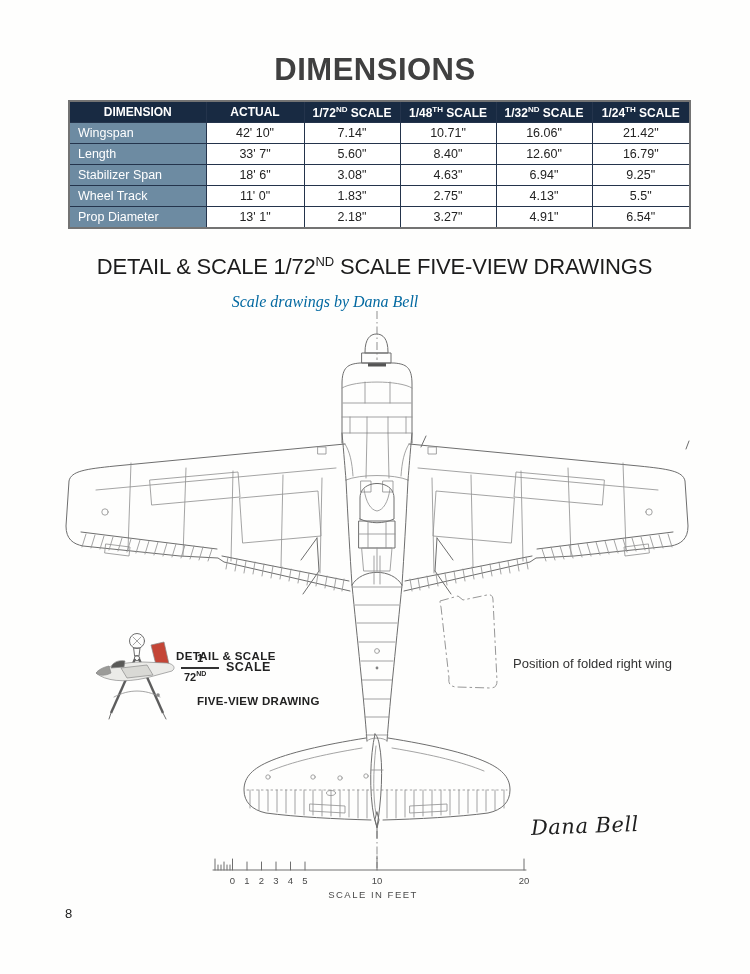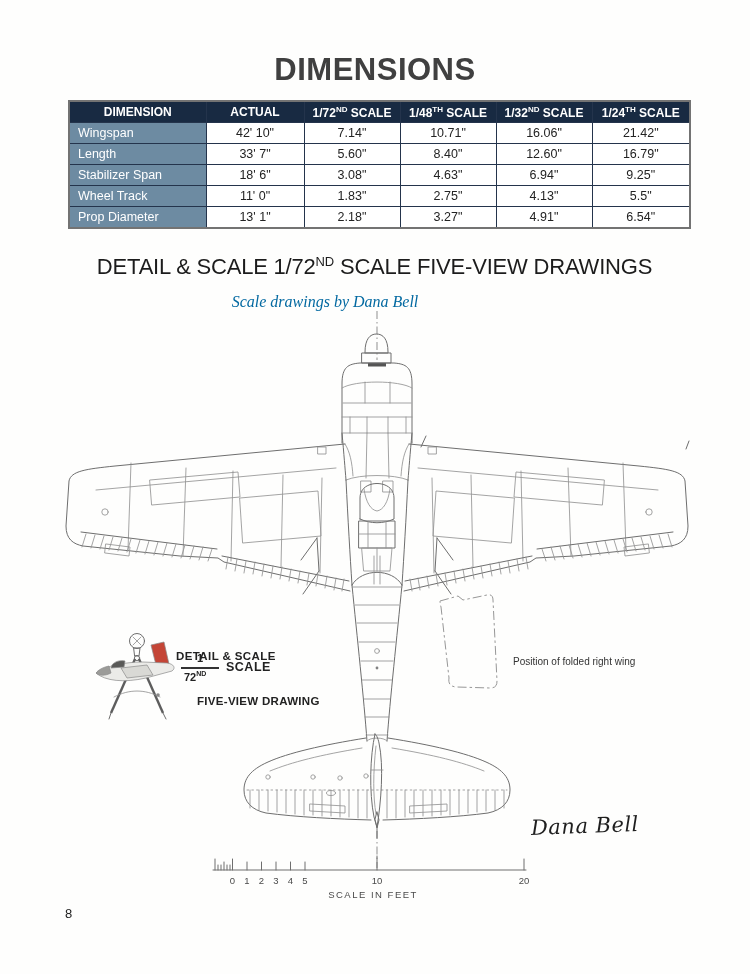--- a/index.html
+++ b/index.html
@@ -46,21 +46,21 @@
   table.dims td.val{background:#fff;color:#232323;text-align:center;}
   
   .logo-brand{top:650px;left:176px;font-size:11.5px;font-weight:700;letter-spacing:.4px;color:#222;}
   .logo-num{top:652px;left:183px;width:34px;text-align:center;font-size:11px;font-weight:700;color:#222;}
   .logo-line{top:667px;left:181px;width:38px;height:1.5px;background:#333;}
   .logo-den{top:670px;left:184px;font-size:11px;font-weight:700;color:#222;}
   .logo-den sup{font-size:7px;}
   .logo-scaleword{top:660px;left:226px;font-size:12.5px;font-weight:700;letter-spacing:.5px;color:#222;}
   .logo-caption{top:695px;left:176px;font-size:11.5px;font-weight:700;letter-spacing:.3px;color:#222;padding-left:21px;}
   
-  .folded-label{top:656px;left:513px;font-size:10px;color:#333;}
+  .folded-label{top:656px;left:513px;font-size:13px;color:#333;}
   .signature{
     top:814px;left:531px;font-family:"DejaVu Serif",serif;font-style:italic;
     font-size:21px;color:#1f1f1f;transform:rotate(-2deg);letter-spacing:.5px;
   }
   .pagenum{top:906px;left:65px;font-size:13px;color:#222;}
   
   svg.art{position:absolute;top:0;left:0;}
   .ln{stroke:#6e6e6e;fill:none;stroke-width:1;stroke-linejoin:round;stroke-linecap:round;}
   .lt{stroke:#949494;fill:none;stroke-width:.85;stroke-linejoin:round;stroke-linecap:round;}
   .dashdot{stroke:#8f8f8f;fill:none;stroke-width:1;stroke-dasharray:8 3 1.5 3;}

